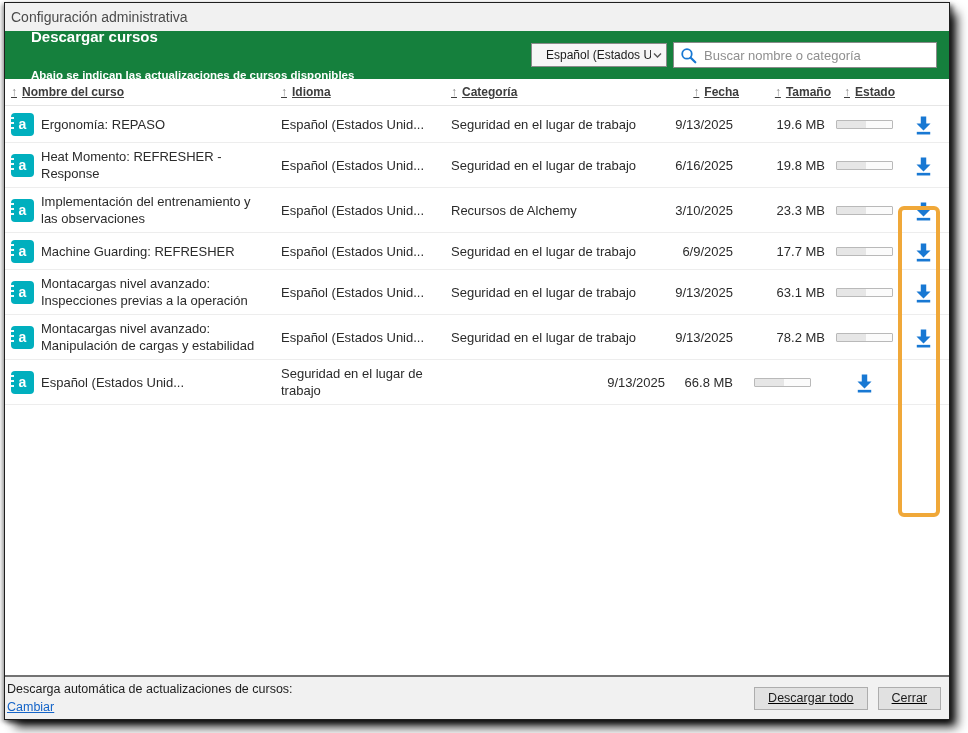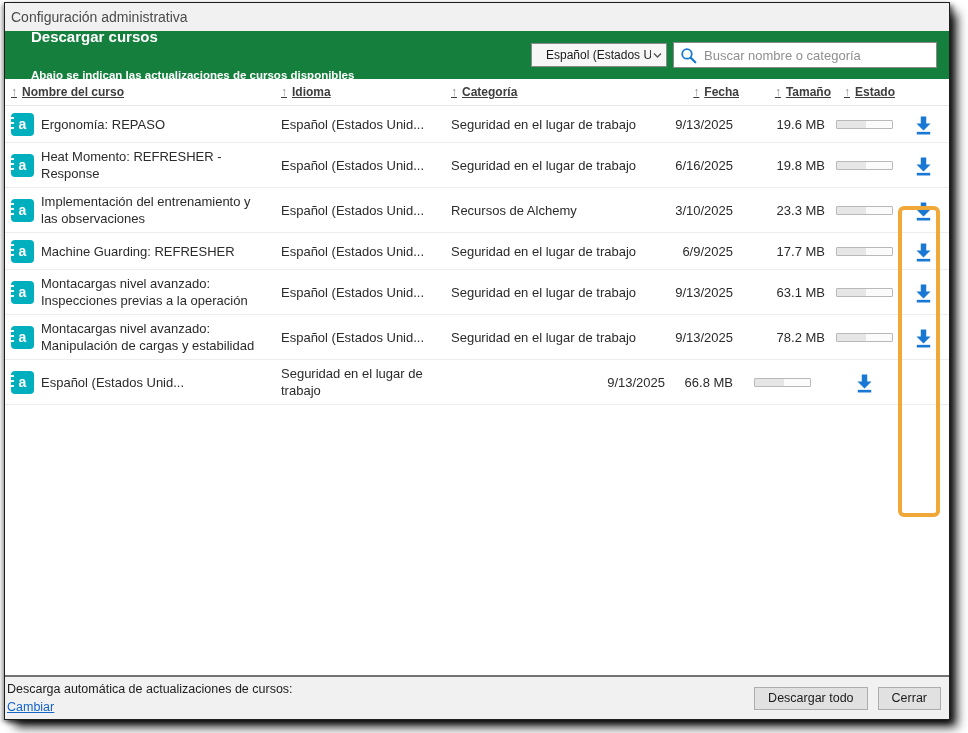--- a/index.html
+++ b/index.html
@@ -70,21 +70,21 @@
                    border:4px solid #f0a839; border-radius:6px; pointer-events:none; z-index:5; }
 
   
   .footer { flex:none; height:44px; background:#f1f1f1; border-top:2px solid #737373;
             display:flex; align-items:center; padding:0 8px 0 2px; }
   .footer-left { display:flex; flex-direction:column; font-size:12.5px; color:#1c1c1c;
                  line-height:18px; }
   .footer-line2 { display:flex; align-items:center; }
   .auto-value { display:inline-block; width:245px; }
   .change-link { color:#1464c8; text-decoration:underline; font-size:12.5px; cursor:pointer; }
-  .footer-buttons { margin-left:auto; display:flex; gap:10px; }
+  .footer-buttons { margin-left:auto; display:flex; gap:10px;text-decoration:underline; }
   .win-btn { font-family:"Liberation Sans","DejaVu Sans",sans-serif; font-size:12.5px;
              color:#1b1b1b; background:#e1e1e1; border:1px solid #adadad;
              height:23px; padding:0 13px; cursor:pointer; }
 </style>
 </head>
 <body>
 
 <div class="window">
 
   <div class="titlebar">

